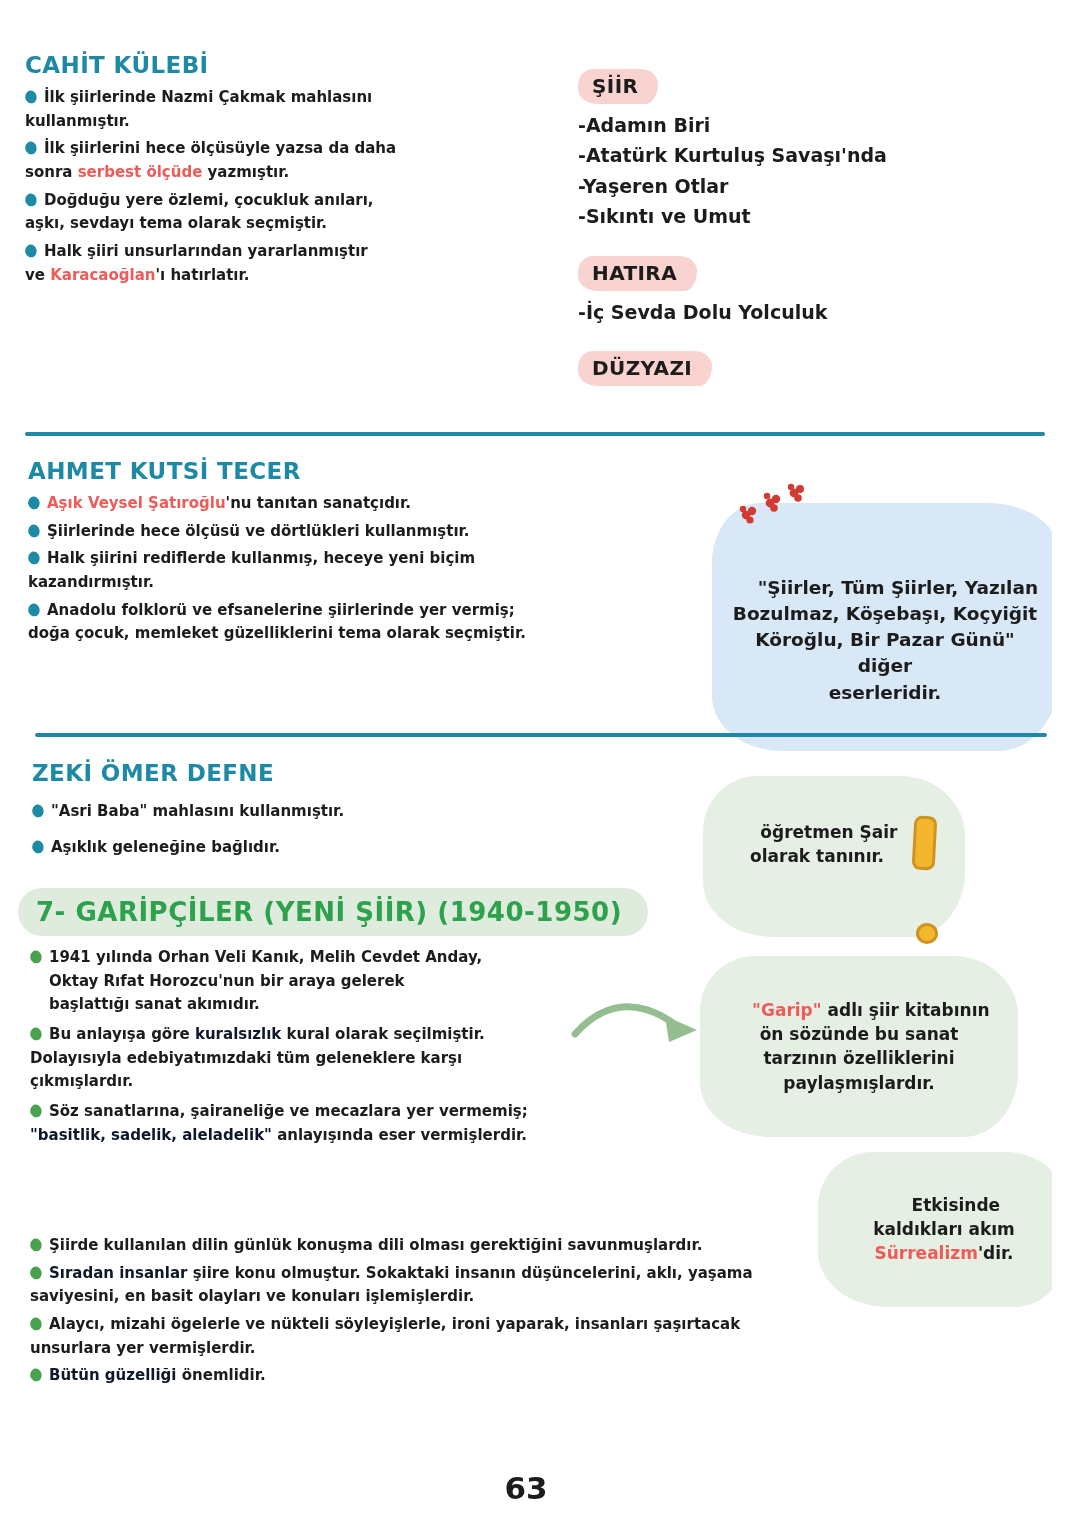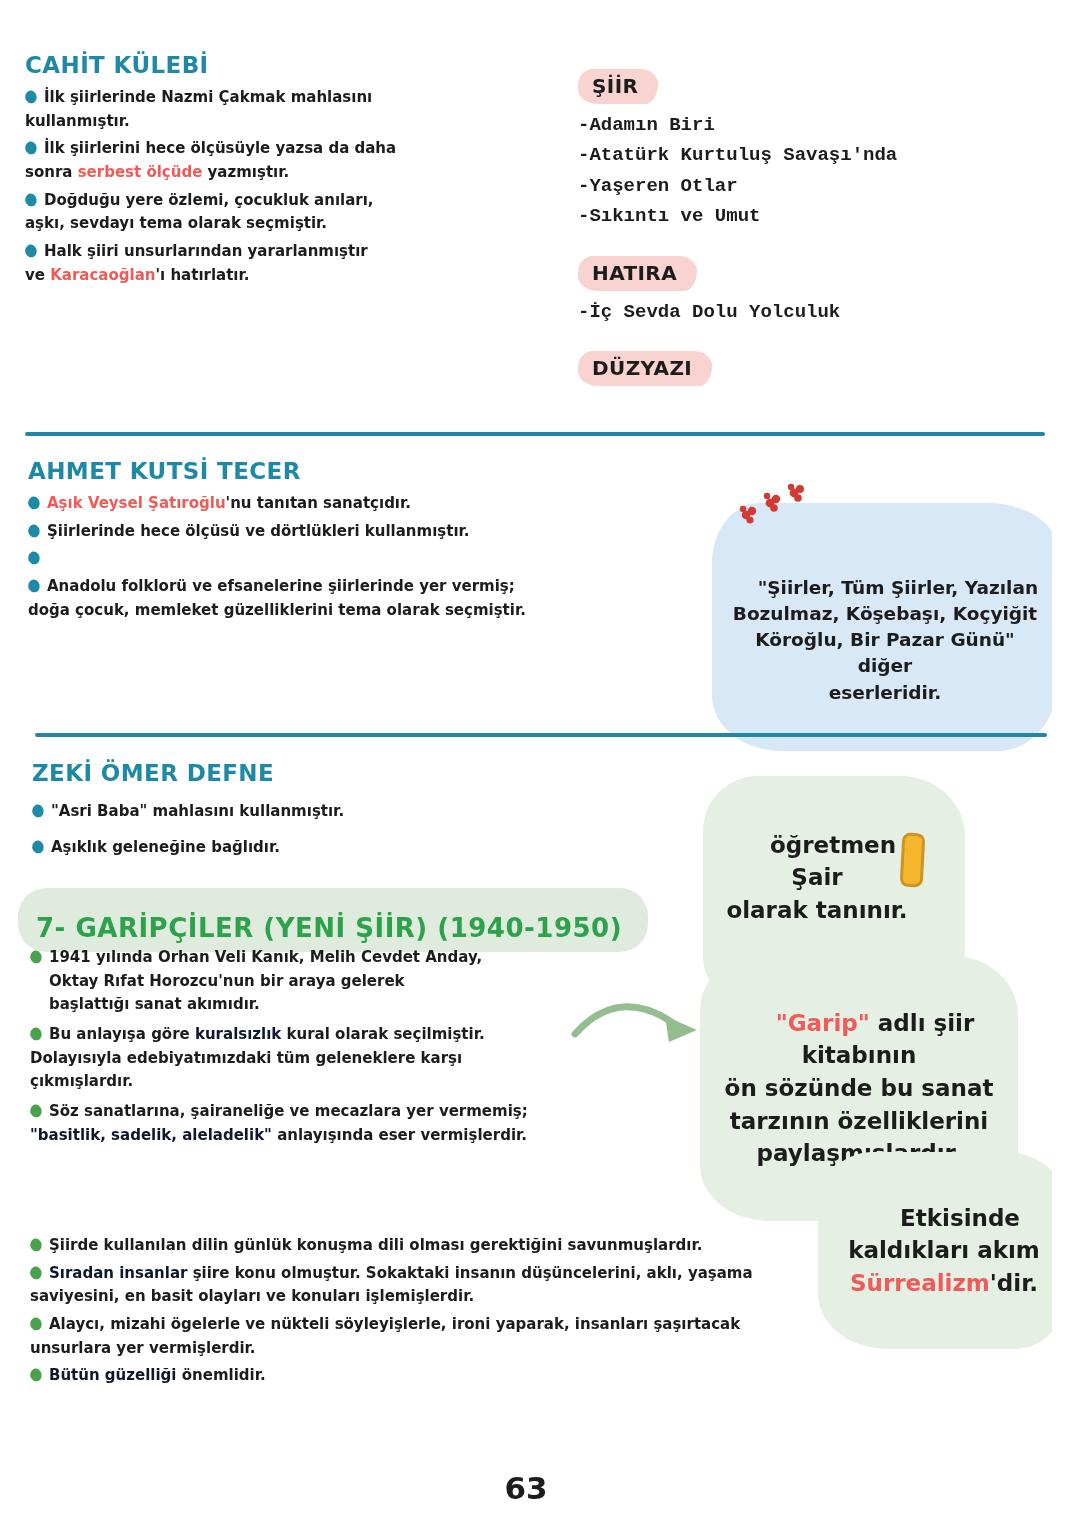--- a/index.html
+++ b/index.html
@@ -14,36 +14,36 @@
        border-radius:40% 60% 45% 55%;transform:rotate(35deg);}
   .bul-t{background:#1e8ba6;}
   .bul-g{background:#4aa24e;}
   .rich{white-space:pre-wrap;}
   .hang{display:inline-block;vertical-align:top;max-width:calc(100% - 26px);}
   .c-red{color:#ee5b58;}
   .c-green{color:#0f172a;text-align:center;}
   .tag{display:inline-block;background:#f8d3d0;color:#1c1c1c;font-size:20px;
        padding:5px 20px 6px 14px;border-radius:16px 20px 14px 22px / 18px 16px 22px 16px;
        margin:0 0 6px 0;letter-spacing:.4px;}
-  .works-item{font-size:19px;line-height:1.6;font-family:Liberation Mono, monospace;}
+  .works-item{font-size:19px;line-height:1.6;}
   .works-group{margin-bottom:24px;}
   .divider{height:4px;background:#2187a8;border-radius:3px;}
-  .bubble{text-align:center;font-size:23px;line-height:1.42;white-space:pre-wrap;}
+  .bubble{text-align:center;font-size:17px;line-height:1.42;white-space:pre-wrap;}
   .bubble-blue{background:#d8e8f7;border-radius:48px 70px 60px 70px / 60px 48px 70px 55px;
        padding:19px 18px;}
   .bubble-green{background:#e5efe3;border-radius:55px 65px 55px 70px / 55px 60px 65px 55px;
        padding:20px 14px;}
   .flowers{position:absolute;top:-20px;left:22px;}
   .excl{position:absolute;right:16px;top:-8px;}
   .excl-bar{width:17px;height:48px;background:#f4b62d;border:3px solid #cf9322;
        border-radius:8px;transform:rotate(3deg);}
   .excl-dot{width:16px;height:15px;background:#f4b62d;border:3px solid #cf9322;
        border-radius:50%;margin:4px 0 0 3px;}
   .green-heading{display:inline-block;background:#dfecdd;color:#2da14c;font-size:26px;
-       letter-spacing:.5px;padding:25px 26px 9px 18px;border-radius:28px;}
+       letter-spacing:.5px;padding:9px 26px 9px 18px;border-radius:28px;}
   .page-num{font-size:31px;text-align:center;width:100%;}
 </style>
 </head>
 <body>
 
 <div class="page">
 
   <div class="abs" style="left:25px;top:52px;width:555px;">
     <h2 class="sec-title">CAHİT KÜLEBİ</h2>
     <p class="bullet"><span class="bul bul-t"></span><span class="rich"><span>İlk şiirlerinde Nazmi Çakmak mahlasını
@@ -72,21 +72,22 @@
       <div class="tag">DÜZYAZI</div>
     </div>
   </div>
 
   <div class="abs divider" style="left:25px;top:432px;width:1020px;"></div>
 
   <div class="abs" style="left:28px;top:458px;width:720px;">
     <h2 class="sec-title">AHMET KUTSİ TECER</h2>
     <p class="bullet"><span class="bul bul-t"></span><span class="rich"><span class="c-red">Aşık Veysel Şatıroğlu</span><span>'nu tanıtan sanatçıdır.</span></span></p>
     <p class="bullet"><span class="bul bul-t"></span><span class="rich"><span>Şiirlerinde hece ölçüsü ve dörtlükleri kullanmıştır.</span></span></p>
-    <p class="bullet"><span class="bul bul-t"></span></p>
+    <p class="bullet"><span class="bul bul-t"></span><span class="rich"><span>Halk şiirini rediflerde kullanmış, heceye yeni biçim
+kazandırmıştır.</span></span></p>
     <p class="bullet"><span class="bul bul-t"></span><span class="rich"><span>Anadolu folklorü ve efsanelerine şiirlerinde yer vermiş;
 doğa çocuk, memleket güzelliklerini tema olarak seçmiştir.</span></span></p>
   </div>
 
   <div class="abs bubble bubble-blue" style="left:712px;top:503px;width:310px;font-size:18.5px;">
     <svg class="flowers" viewBox="0 0 80 44" width="80" height="44">
       <g fill="#d23b34">
         <circle cx="12" cy="32" r="4.2"></circle>
           <circle cx="18" cy="28" r="4.2"></circle>
           <circle cx="16" cy="37" r="3.6"></circle>

